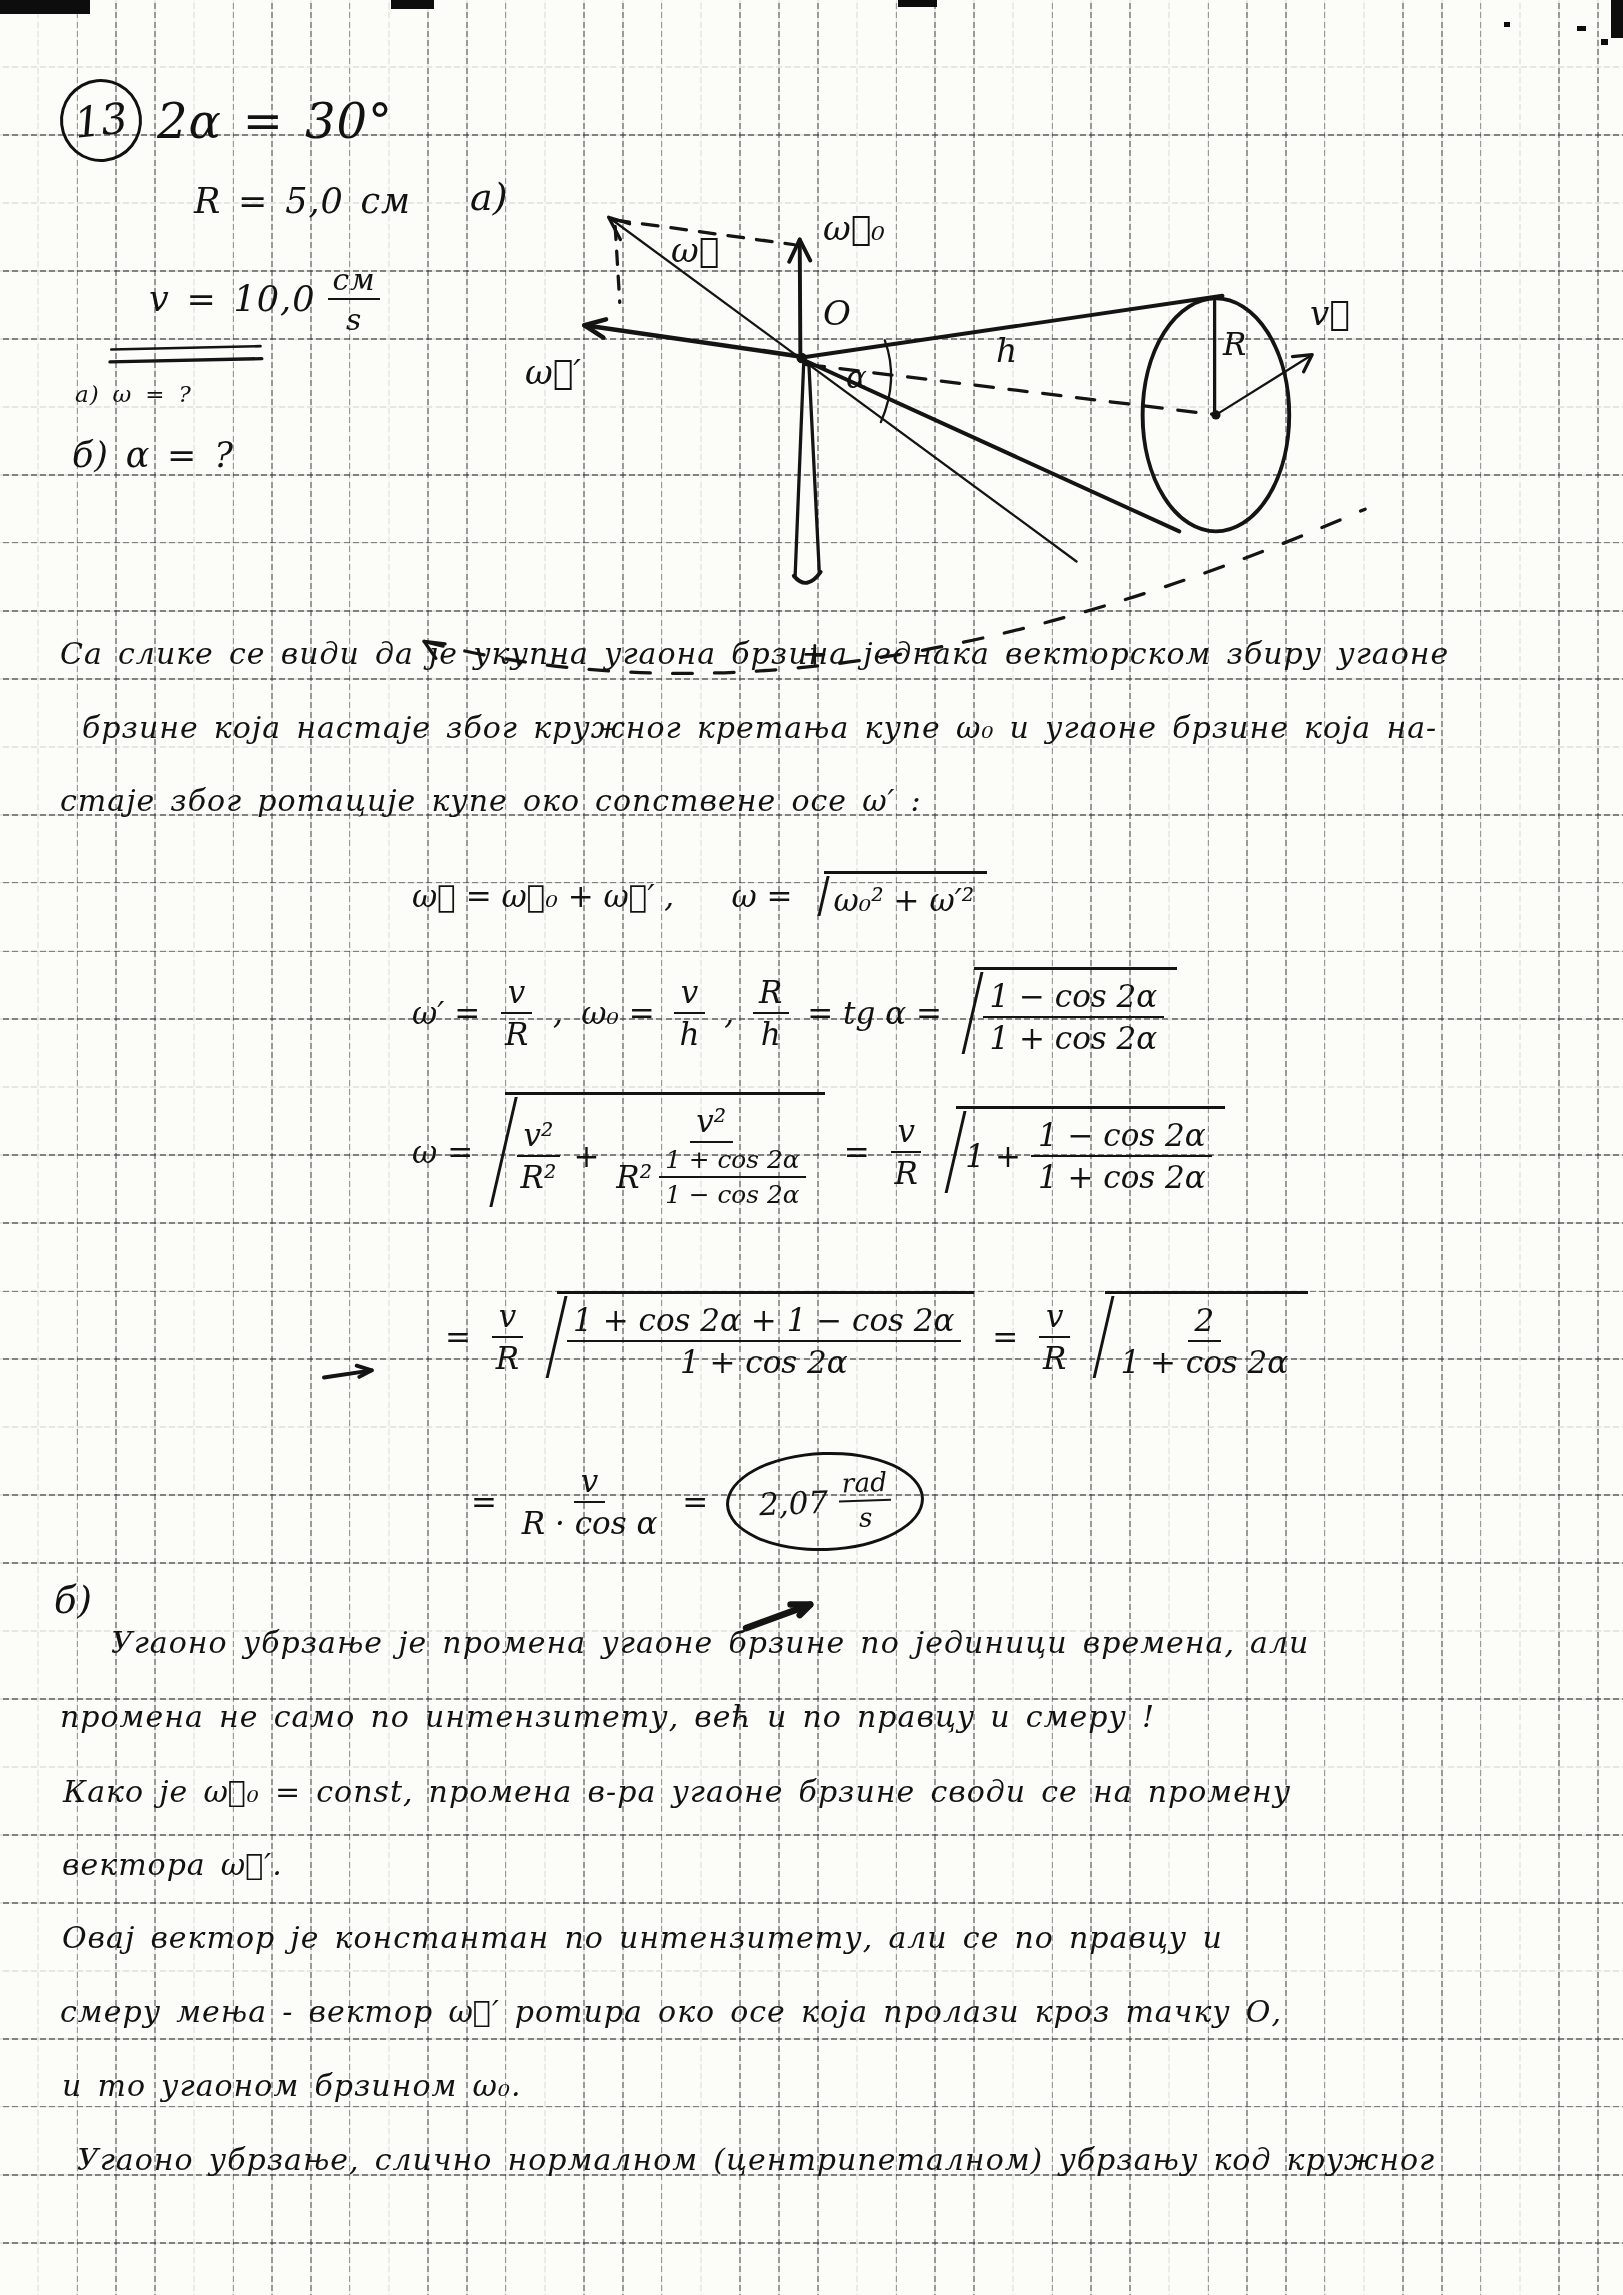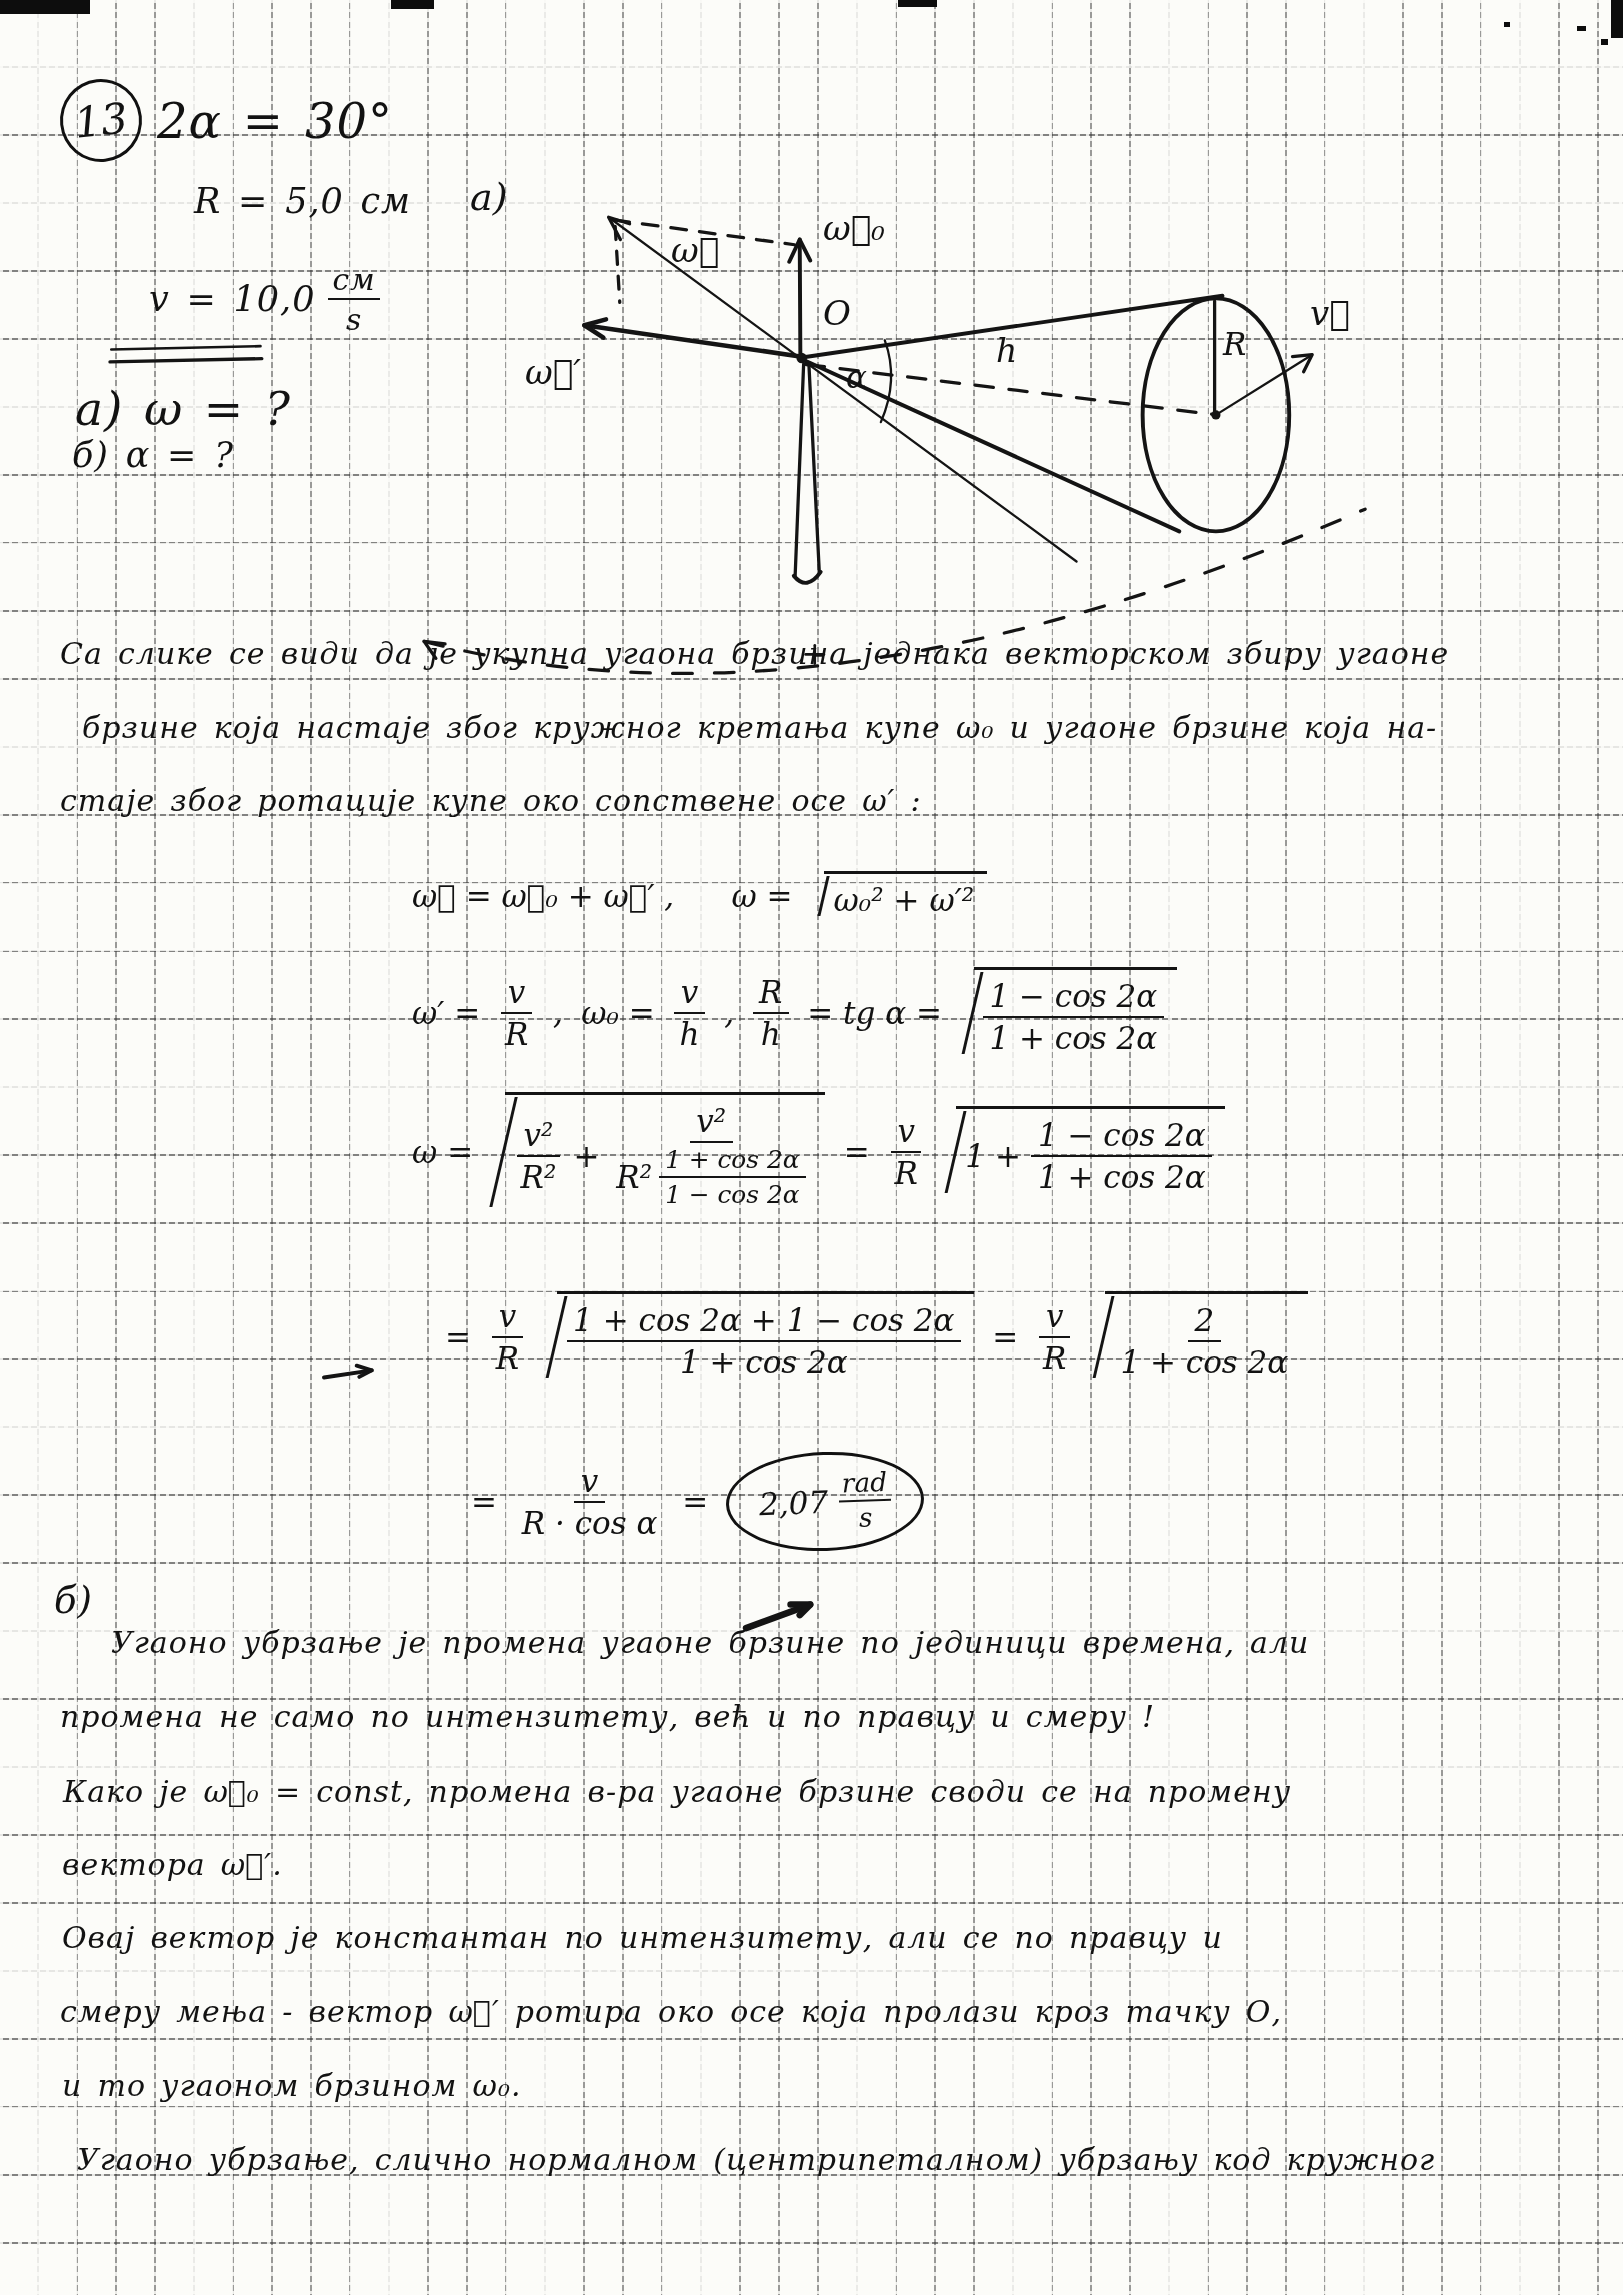--- a/index.html
+++ b/index.html
@@ -134,21 +134,21 @@
 
   <div class="hw" style="left:157px;top:93px;font-size:48px;">2α = 30°</div>
   <div class="hw" style="left:156px;top:181px;font-size:35px;margin-left:38px;">R = 5,0 см</div>
   <div class="hw" style="left:149px;top:262px;font-size:35px;display:flex;align-items:center;gap:13px;">
     <span>v = 10,0</span>
     <span class="unitfrac">
       <span class="num">см</span>
       <span class="den">s</span>
     </span>
   </div>
-  <div class="hw" style="left:75px;top:381px;font-size:47px;text-align:center;">а) ω = ?</div>
+  <div class="hw" style="left:75px;top:381px;font-size:23px;text-align:center;">а) ω = ?</div>
   <div class="hw" style="left:72px;top:435px;font-size:35px;">б) α = ?</div>
 
   <div class="dlabel" style="left:470px;top:175px;font-size:38px;">а)</div>
   <div class="dlabel" style="left:671px;top:230px;font-size:34px;">ω⃗</div>
   <div class="dlabel" style="left:823px;top:208px;font-size:34px;">ω⃗₀</div>
   <div class="dlabel" style="left:525px;top:352px;font-size:34px;">ω⃗′</div>
   <div class="dlabel" style="left:823px;top:293px;font-size:34px;">O</div>
   <div class="dlabel" style="left:846px;top:359px;font-size:31px;">α</div>
   <div class="dlabel" style="left:996px;top:331px;font-size:33px;">h</div>
   <div class="dlabel" style="left:1223px;top:326px;font-size:31px;">R</div>

